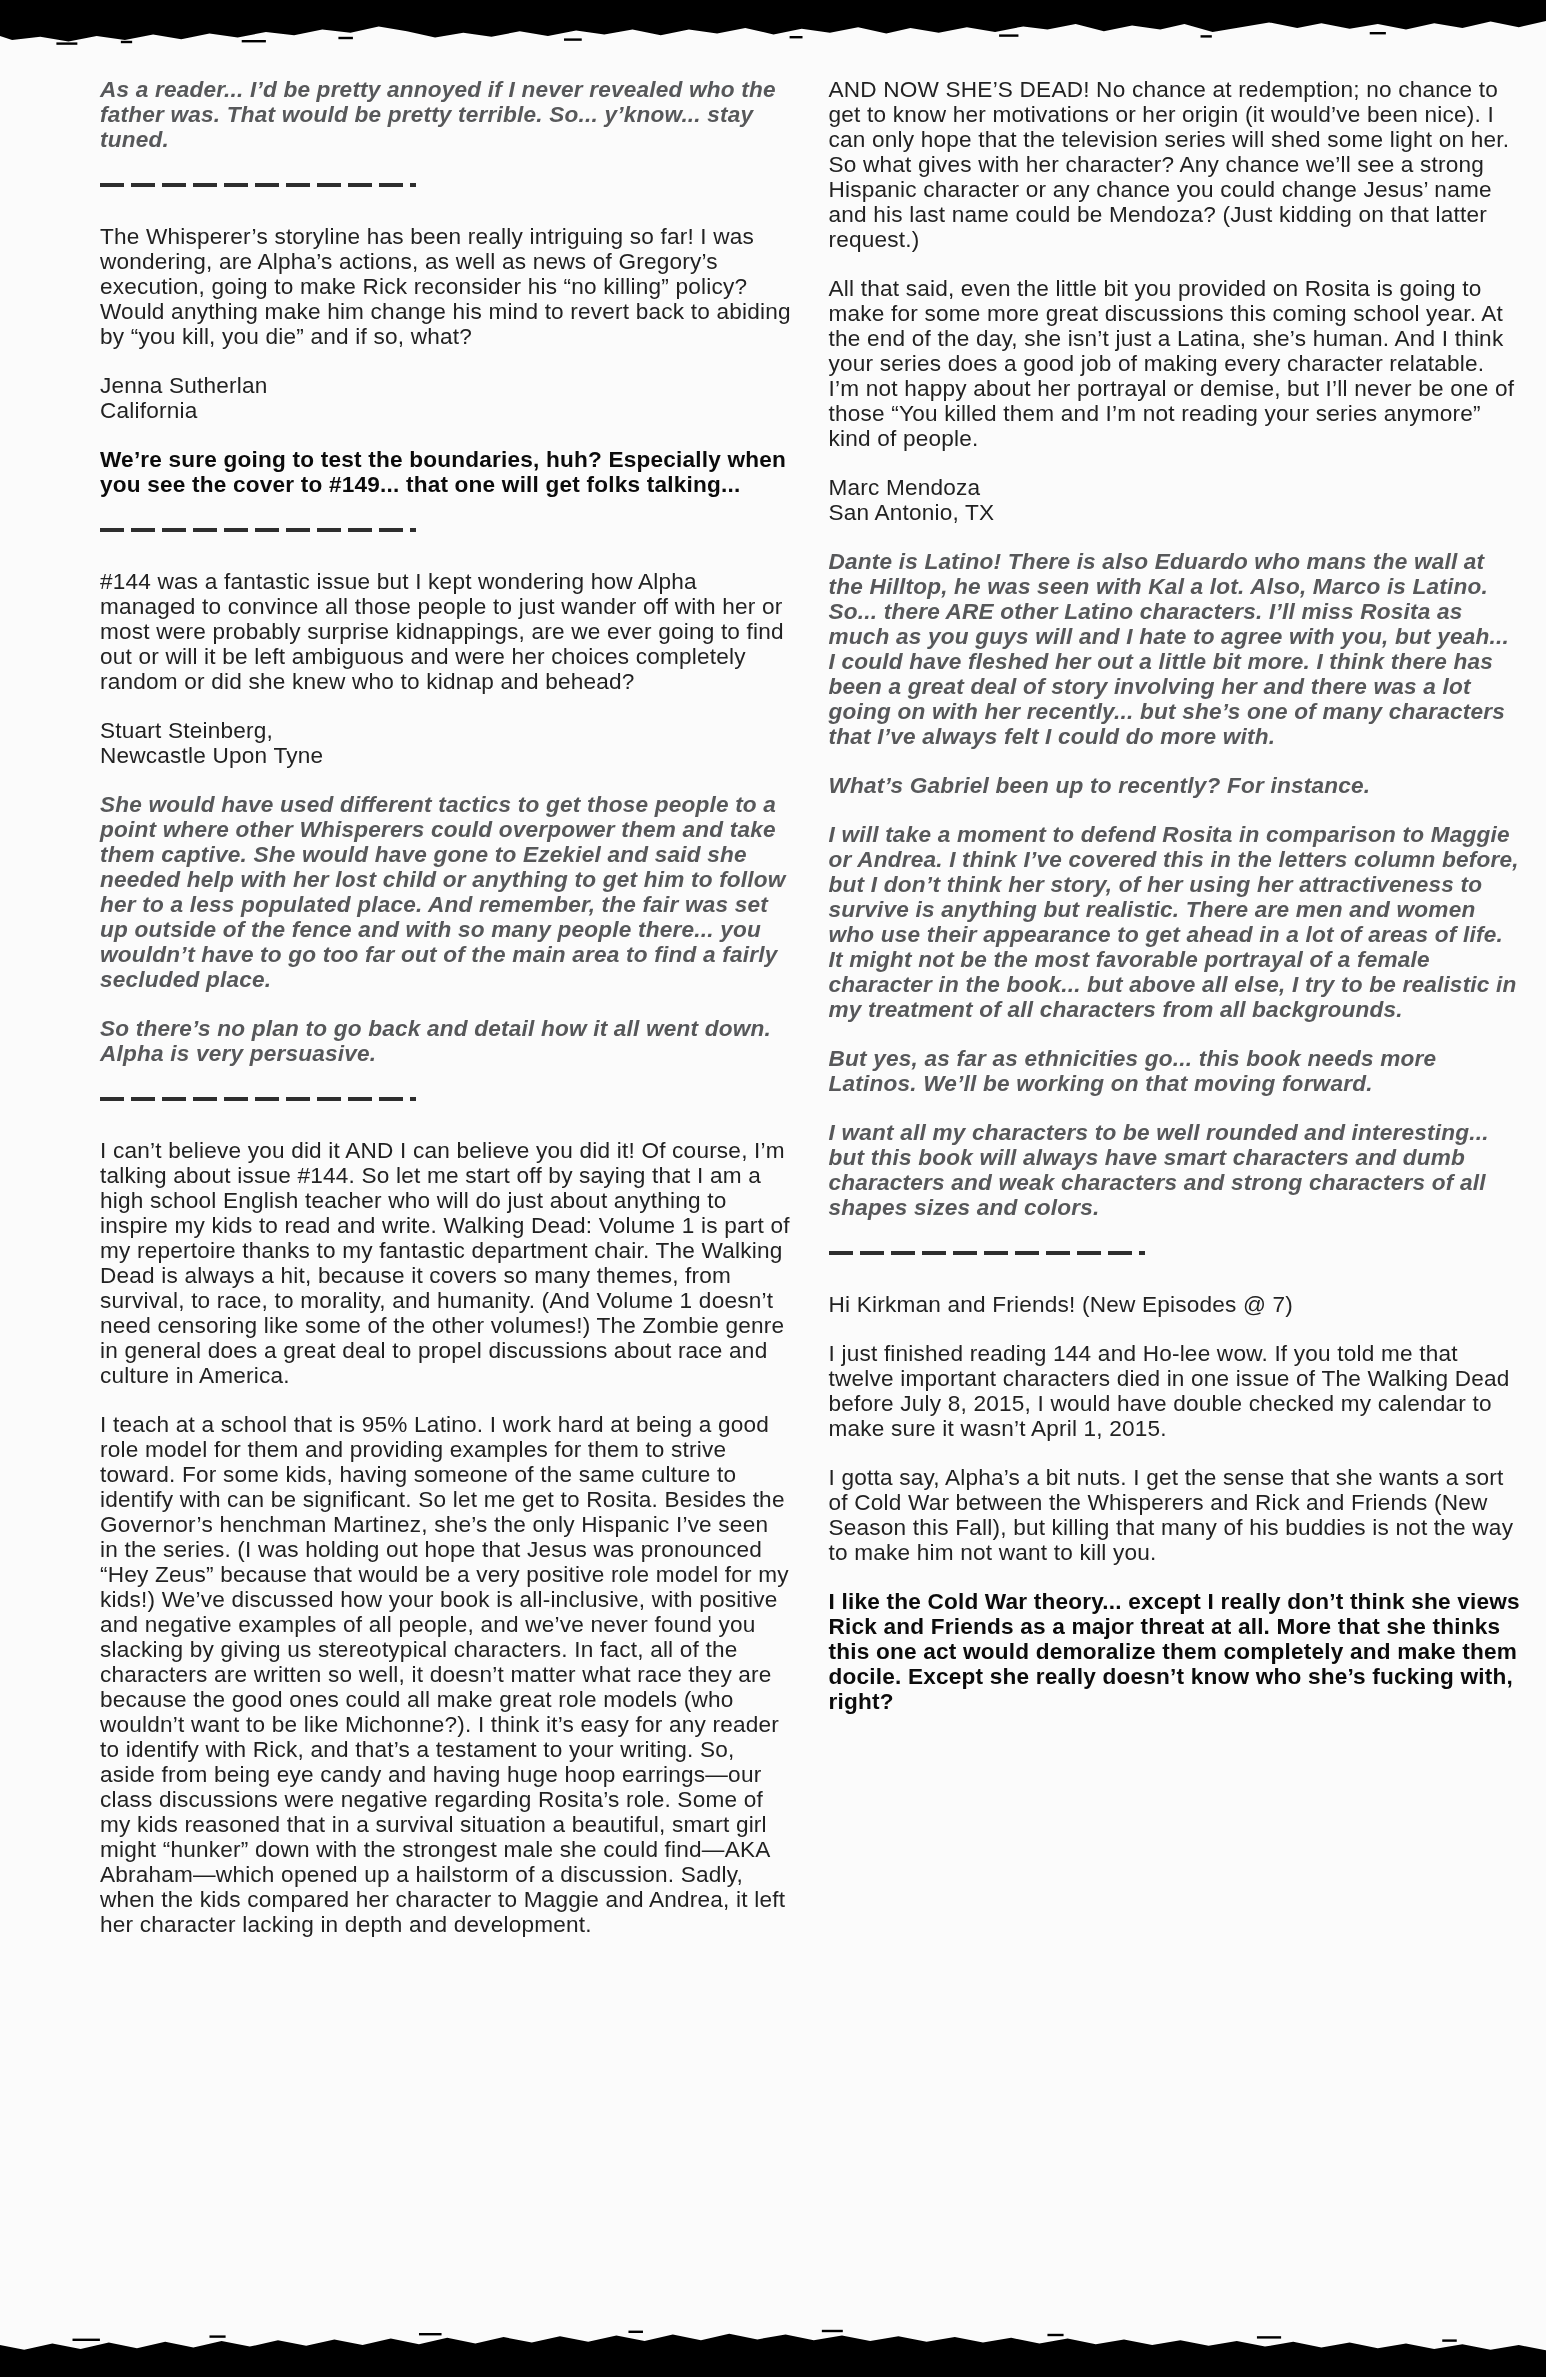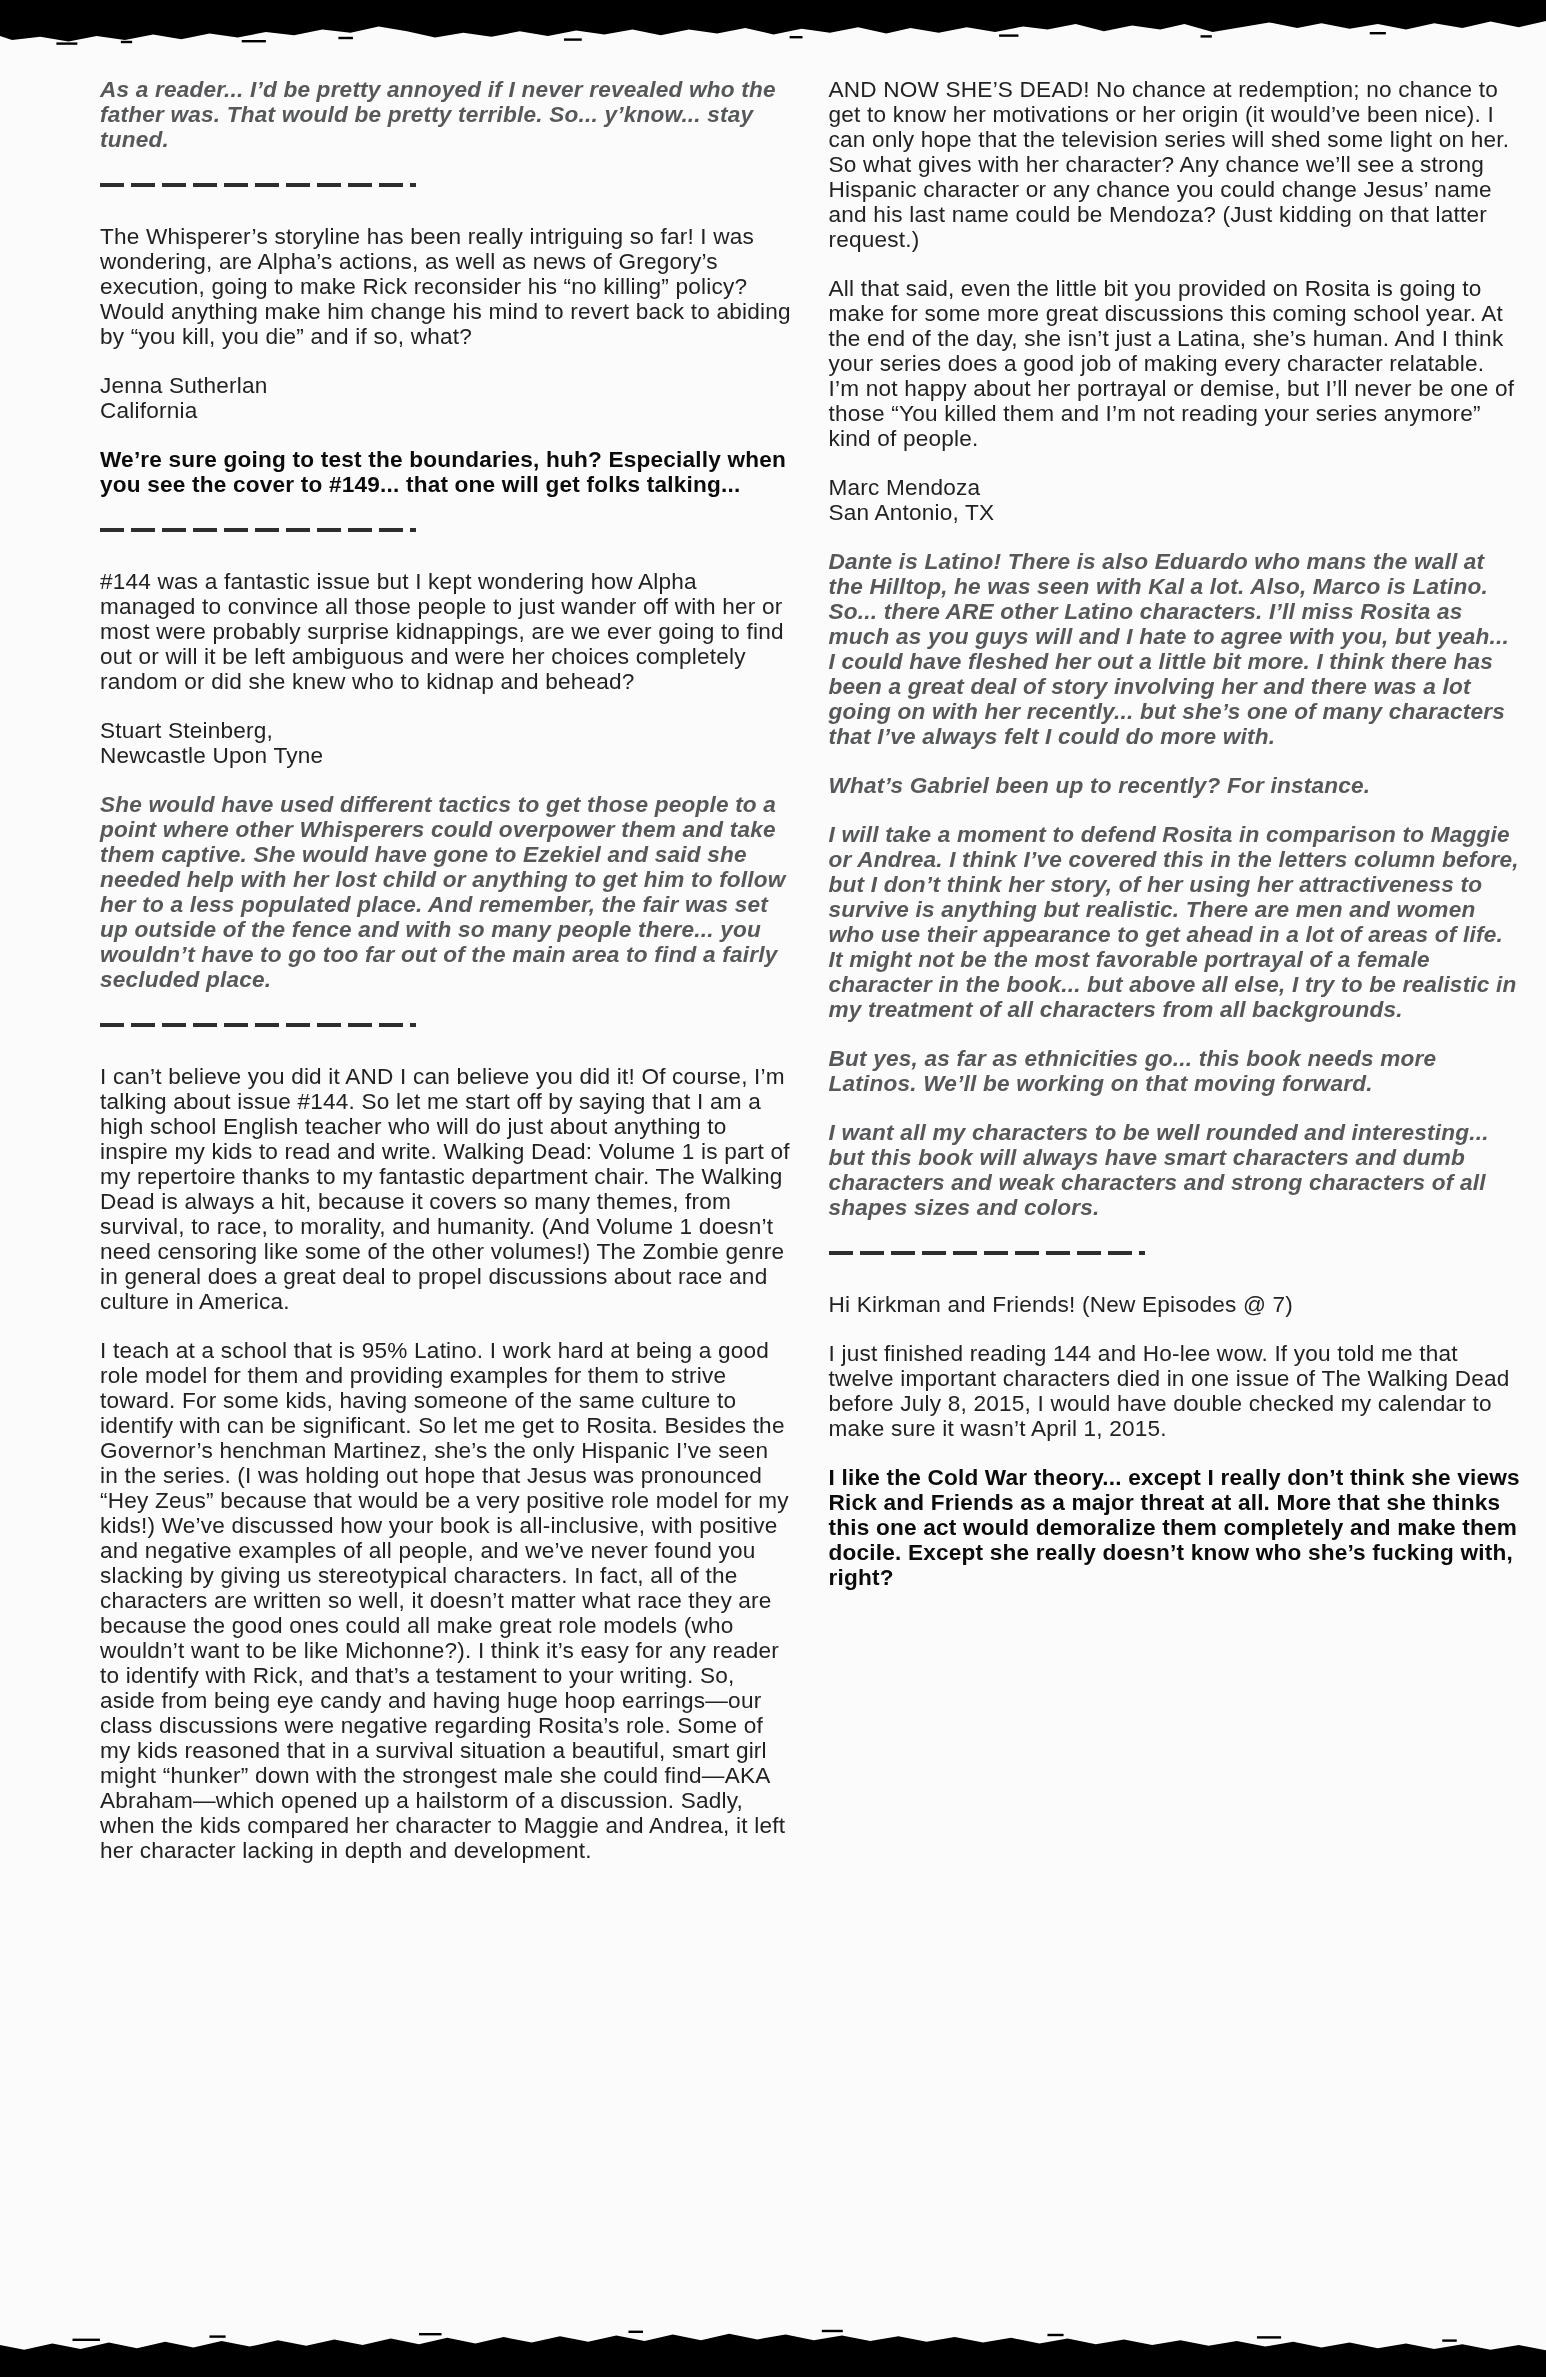--- a/index.html
+++ b/index.html
@@ -88,36 +88,38 @@
     <section class="col" id="col-left">
         <p class="response-gray">As a reader... I’d be pretty annoyed if I never revealed who the father was.  That would be pretty terrible.  So... y’know... stay tuned.</p>
         <div class="divider"></div>
         <p class="letter">The Whisperer’s storyline has been really intriguing so far! I was wondering, are Alpha’s actions, as well as news of Gregory’s execution, going to make Rick reconsider his “no killing” policy? Would anything make him change his mind to revert back to abiding by “you kill, you die” and if so, what?</p>
         <p class="signature"><span>Jenna Sutherlan</span><br><span>California</span></p>
         <p class="response-black">We’re sure going to test the boundaries, huh? Especially when you see the cover to #149... that one will get folks talking...</p>
         <div class="divider"></div>
         <p class="letter">#144 was a fantastic issue but I kept wondering how Alpha managed to convince all those people to just wander off with her or most were probably surprise kidnappings, are we ever going to find out or will it be left ambiguous and were her choices completely random or did she knew who to kidnap and behead?</p>
         <p class="signature"><span>Stuart Steinberg,</span><br><span>Newcastle Upon Tyne</span></p>
         <p class="response-gray">She would have used different tactics to get those people to a point where other Whisperers could overpower them and take them captive. She would have gone to Ezekiel and said she needed help with her lost child or anything to get him to follow her to a less populated place. And remember, the fair was set up outside of the fence and with so many people there... you wouldn’t have to go too far out of the main area to find a fairly secluded place.</p>
+        <p class="response-gray">So there’s no plan to go back and detail how it all went down.  Alpha is very persuasive.</p>
         <div class="divider"></div>
         <p class="letter">I can’t believe you did it AND I can believe you did it! Of course, I’m talking about issue #144.  So let me start off by saying that I am a high school English teacher who will do just about anything to inspire my kids to read and write. Walking Dead: Volume 1 is part of my repertoire thanks to my fantastic department chair. The Walking Dead is always a hit, because it covers so many themes, from survival, to race, to morality, and humanity. (And Volume 1 doesn’t need censoring like some of the other volumes!) The Zombie genre in general does a great deal to propel discussions about race and culture in America.</p>
         <p class="letter">I teach at a school that is 95% Latino. I work hard at being a good role model for them and providing examples for them to strive toward. For some kids, having someone of the same culture to identify with can be significant. So let me get to Rosita.  Besides the Governor’s henchman Martinez, she’s the only Hispanic I’ve seen in the series. (I was holding out hope that Jesus was pronounced “Hey Zeus” because that would be a very positive role model for my kids!) We’ve discussed how your book is all-inclusive, with positive and negative examples of all people, and we’ve never found you slacking by giving us stereotypical characters. In fact, all of the characters are written so well, it doesn’t matter what race they are because the good ones could all make great role models (who wouldn’t want to be like Michonne?). I think it’s easy for any reader to identify with Rick, and that’s a testament to your writing. So, aside from being eye candy and having huge hoop earrings—our class discussions were negative regarding Rosita’s role. Some of my kids reasoned that in a survival situation a beautiful, smart girl might “hunker” down with the strongest male she could find—AKA Abraham—which opened up a hailstorm of a discussion. Sadly, when the kids compared her character to Maggie and Andrea, it left her character lacking in depth and development.</p>
       </section>
     <section class="col" id="col-right">
         <p class="letter">AND NOW SHE’S DEAD! No chance at redemption; no chance to get to know her motivations or her origin (it would’ve been nice).  I can only hope that the television series will shed some light on her. So what gives with her character? Any chance we’ll see a strong Hispanic character or any chance you could change Jesus’ name and his last name could be Mendoza? (Just kidding on that latter request.)</p>
         <p class="letter">All that said, even the little bit you provided on Rosita is going to make for some more great discussions this coming school year. At the end of the day, she isn’t just a Latina, she’s human. And I think your series does a good job of making every character relatable. I’m not happy about her portrayal or demise, but I’ll never be one of those “You killed them and I’m not reading your series anymore” kind of people.</p>
         <p class="signature"><span>Marc Mendoza</span><br><span>San Antonio, TX</span></p>
         <p class="response-gray">Dante is Latino!  There is also Eduardo who mans the wall at the Hilltop, he was seen with Kal a lot.  Also, Marco is Latino.  So... there ARE other Latino characters.  I’ll miss Rosita as much as you guys will and I hate to agree with you, but yeah... I could have fleshed her out a little bit more.  I think there has been a great deal of story involving her and there was a lot going on with her recently... but she’s one of many characters that I’ve always felt I could do more with.</p>
         <p class="response-gray">What’s Gabriel been up to recently?  For instance.</p>
         <p class="response-gray">I will take a moment to defend Rosita in comparison to Maggie or Andrea.  I think I’ve covered this in the letters column before, but I don’t think her story, of her using her attractiveness to survive is anything but realistic.  There are men and women who use their appearance to get ahead in a lot of areas of life.  It might not be the most favorable portrayal of a female character in the book... but above all else, I try to be realistic in my treatment of all characters from all backgrounds.</p>
         <p class="response-gray">But yes, as far as ethnicities go... this book needs more Latinos.  We’ll be working on that moving forward.</p>
         <p class="response-gray">I want all my characters to be well rounded and interesting... but this book will always have smart characters and dumb characters and weak characters and strong characters of all shapes sizes and colors.</p>
         <div class="divider"></div>
         <p class="letter">Hi Kirkman and Friends! (New Episodes @ 7)</p>
         <p class="letter">I just finished reading 144 and Ho-lee wow. If you told me that twelve important characters died in one issue of The Walking Dead before July 8, 2015, I would have double checked my calendar to make sure it wasn’t April 1, 2015.</p>
+        <p class="letter">I gotta say, Alpha’s a bit nuts. I get the sense that she wants a sort of Cold War between the Whisperers and Rick and Friends (New Season this Fall), but killing that many of his buddies is not the way to make him not want to kill you.</p>
         <p class="response-black">I like the Cold War theory... except I really don’t think she views Rick and Friends as a major threat at all. More that she thinks this one act would demoralize them completely and make them docile. Except she really doesn’t know who she’s fucking with, right?</p>
       </section>
   </main>
 
   <div class="band band-bottom">
     <svg viewBox="0 0 1920 80" preserveAspectRatio="none" aria-hidden="true">
       <path class="band-fill" fill="#000000" d="M0,80 V40
         L30,46 L65,38 L100,45 L135,37 L170,44 L205,36 L240,43 L275,35
         L310,42 L345,34 L380,41 L415,33 L450,40 L485,32 L520,39 L555,31
         L590,38 L625,30 L660,37 L695,29 L730,36 L765,28 L800,35 L835,27

